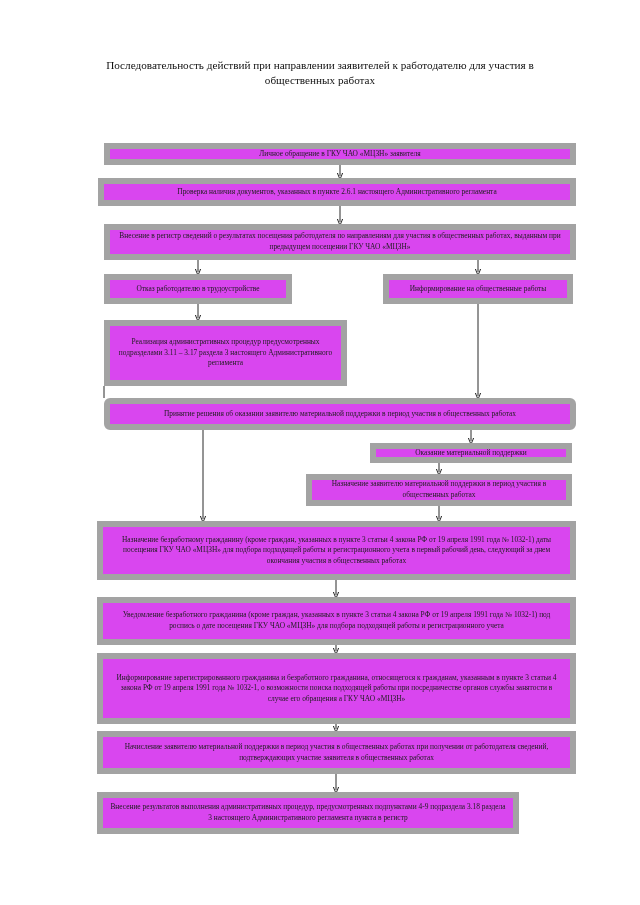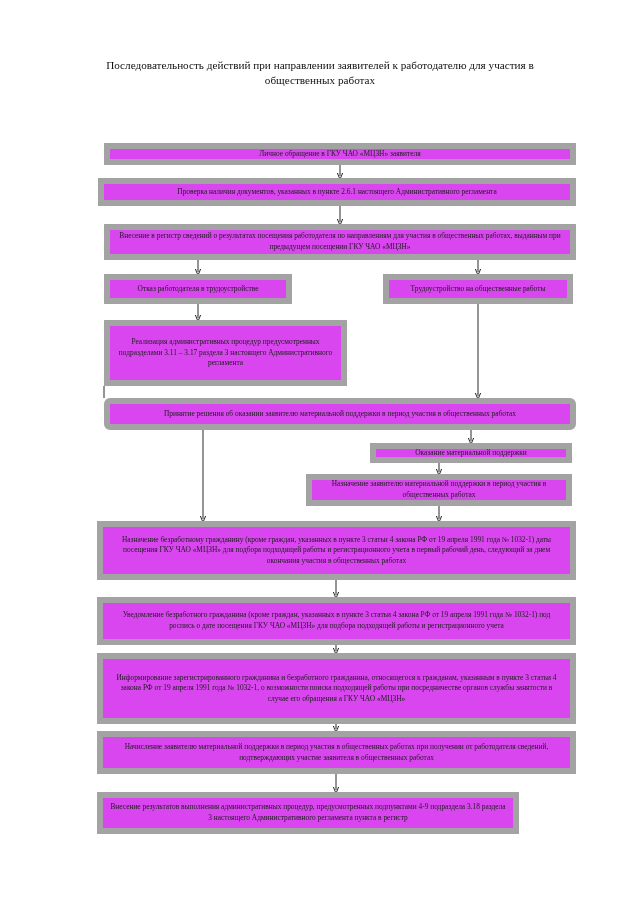--- a/index.html
+++ b/index.html
@@ -123,25 +123,25 @@
 
     <div class="node" style="left:98px; top:178px; width:478px; height:28px;">
       <span>Проверка наличия документов, указанных в пункте 2.6.1 настоящего Административного регламента</span>
     </div>
 
     <div class="node" style="left:104px; top:224px; width:472px; height:36px;">
       <span>Внесение в регистр сведений о результатах посещения работодателя по направлениям для участия в общественных работах, выданным при предыдущем посещении ГКУ ЧАО «МЦЗН»</span>
     </div>
 
     <div class="node" style="left:104px; top:274px; width:188px; height:30px;">
-      <span>Отказ работодателя в трудоустройстве</span>
+      <span>Отказ работодателю в трудоустройстве</span>
     </div>
 
     <div class="node" style="left:383px; top:274px; width:190px; height:30px;">
-      <span>Трудоустройство на общественные работы</span>
+      <span>Информирование на общественные работы</span>
     </div>
 
     <div class="node" style="left:104px; top:320px; width:243px; height:66px;">
       <span>Реализация административных процедур предусмотренных подразделами 3.11 – 3.17 раздела 3 настоящего Административного регламента</span>
     </div>
 
     <div class="node" style="left:104px; top:398px; width:472px; height:32px;border-radius:6px;">
       <span>Принятие решения об оказании заявителю материальной поддержки в период участия в общественных работах</span>
     </div>
 

